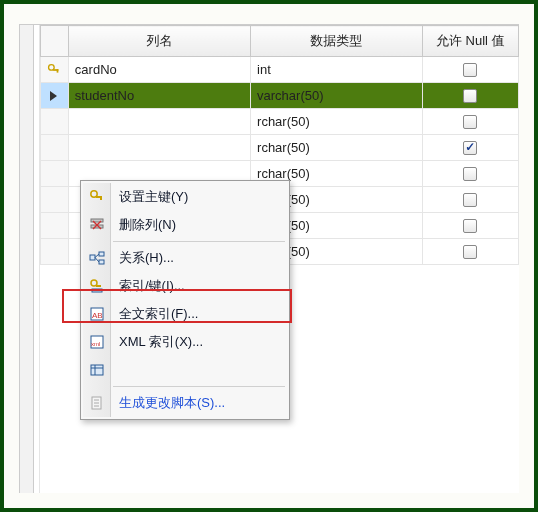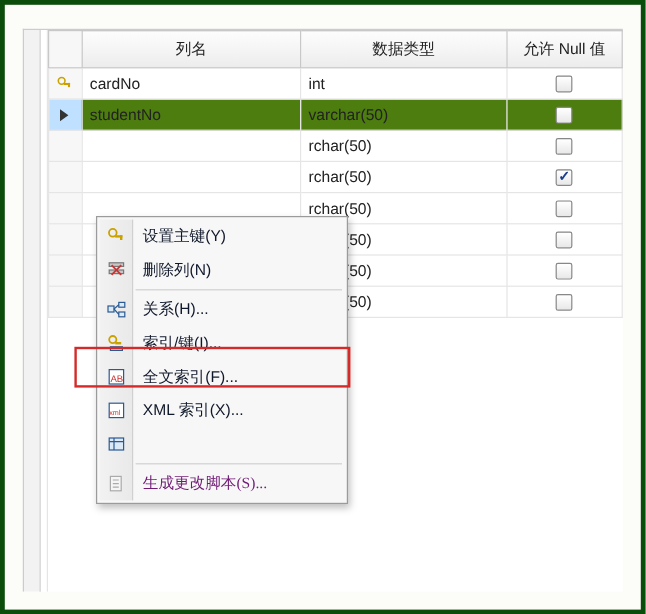--- a/index.html
+++ b/index.html
@@ -117,21 +117,21 @@
     border-right: 1px solid #d0d0d0;
   }
   .ctx-item {
     position: relative;
     height: 28px;
     line-height: 28px;
     padding-left: 36px;
     color: #0f172a;
     cursor: default;
   }
-  .ctx-item.disabled { color: #701a75; font-family: Liberation Serif, serif; }
+  .ctx-item.disabled { color: #1d4ed8; }
   .ctx-item .ico {
     position: absolute;
     left: 4px; top: 4px;
     width: 20px; height: 20px;
     display: flex;
     align-items: center;
     justify-content: center;
   }
   .ctx-sep {
     height: 1px;

